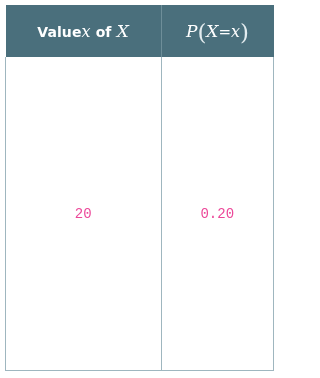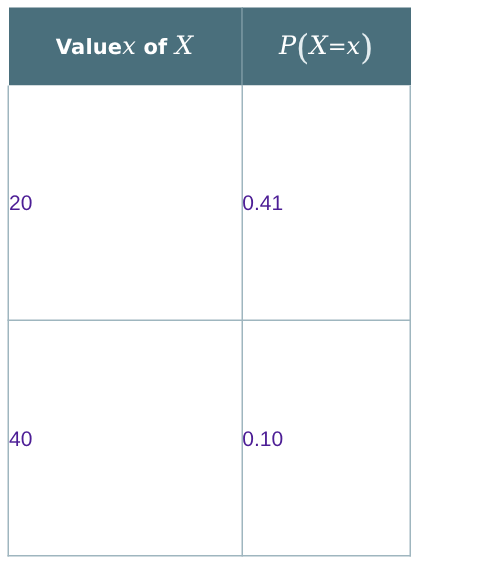--- a/index.html
+++ b/index.html
@@ -84,24 +84,24 @@
     font-style: normal;
     font-size: 15px;
   }
 
   
   tbody tr {
     height: 52.3px;
   }
   td.data-cell {
     background: #ffffff;
-    color: #4c1d95;
-    font-family: Liberation Sans, sans-serif;
+    color: #ec4899;
+    font-family: Liberation Mono, monospace;
     font-size: 14px;
-    text-align: left;
+    text-align: center;
     vertical-align: middle;
     padding: 0;
     border: 1px solid #9fb6bf;
   }
   td.data-cell.col-x { width: 155px; }
   td.data-cell.col-p { width: 112px; }
 
   tbody tr:first-child td.data-cell {
     border-top: none;
   }
@@ -117,21 +117,17 @@
           <span class="h-text">Value</span><span class="h-math">x</span>&nbsp;<span class="h-text">of</span>&nbsp;<span class="h-math-lg">X</span>
         </th>
         <th class="head-cell col-p">
           <span class="h-math-lg">P</span><span class="paren">(</span><span class="h-math-lg">X</span><span class="eq">=</span><span class="h-math">x</span><span class="paren">)</span>
         </th>
       </tr>
     </thead>
     <tbody>
       <tr>
         <td class="data-cell col-x">20</td>
-        <td class="data-cell col-p">0.41</td>
-      </tr>
-      <tr>
-        <td class="data-cell col-x">40</td>
-        <td class="data-cell col-p">0.10</td>
+        <td class="data-cell col-p">0.20</td>
       </tr>
     </tbody>
   </table>
 </div>
 
 </body></html>

